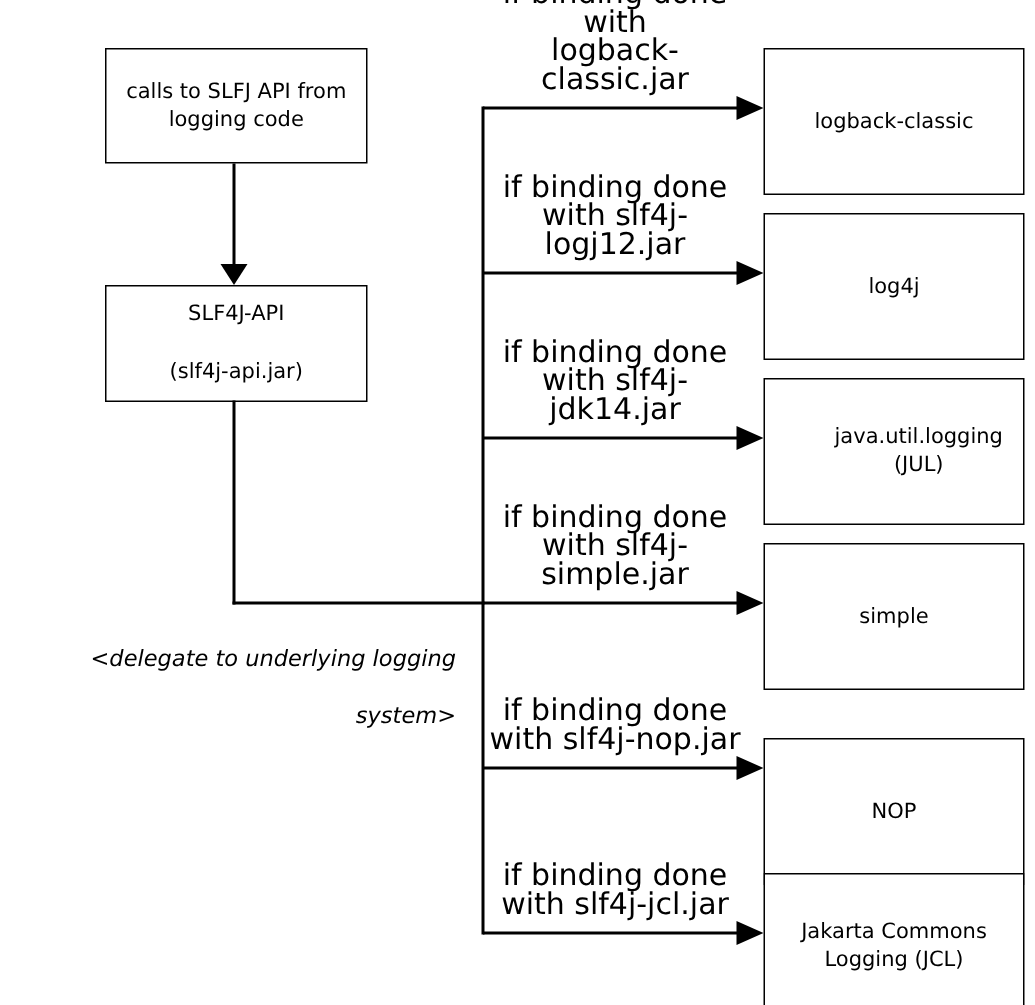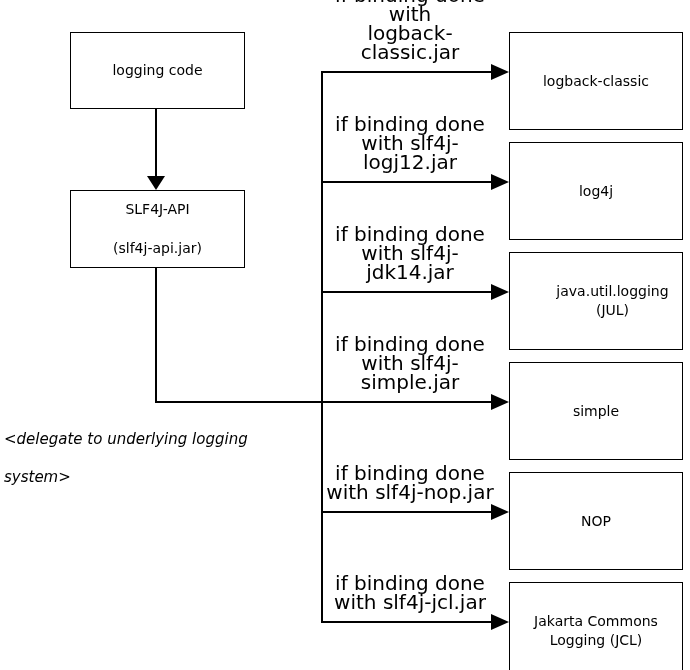--- a/index.html
+++ b/index.html
@@ -58,33 +58,34 @@
     text-align: center;
     font-size: 20px;
     line-height: 19px;
     white-space: pre-line;
   }
   .delegate-note {
     position: absolute;
     left: 4px;
     top: 411px;
     width: 300px;
-    text-align: left;
+    text-align: right;
     font-style: italic;
     font-size: 15px;
     line-height: 19px;
     white-space: pre-line;
   }
 </style>
 </head>
 <body>
 
 <div class="canvas">
 
   <div class="box box-source">
+    <div>calls to SLFJ API from</div>
     <div>logging code</div>
   </div>
 
   <div class="line l-src-down"></div>
   <div class="tri-down"></div>
 
   <div class="box box-api">
     <div>SLF4J-API</div>
     <div>(slf4j-api.jar)</div>
   </div>
@@ -117,21 +118,21 @@
       <div class="box target-box" style="top: 252px; padding-left: 33px;">java.util.logging (JUL)</div>
       <div class="branch-label" style="bottom: 278px;">if binding done
 with slf4j-simple.jar</div>
       <div class="line branch-line" style="top: 401px;"></div>
       <div class="tri-right" style="top: 394px;"></div>
       <div class="box target-box" style="top: 362px;">simple</div>
       <div class="branch-label" style="bottom: 168px;">if binding done
 with slf4j-nop.jar</div>
       <div class="line branch-line" style="top: 511px;"></div>
       <div class="tri-right" style="top: 504px;"></div>
-      <div class="box target-box" style="top: 472px;">NOP</div>
+      <div class="box target-box" style="top: 492px;">NOP</div>
       <div class="branch-label" style="bottom: 58px;">if binding done
 with slf4j-jcl.jar</div>
       <div class="line branch-line" style="top: 621px;"></div>
       <div class="tri-right" style="top: 614px;"></div>
       <div class="box target-box" style="top: 582px;">Jakarta Commons
 Logging (JCL)</div>
     </div>
 
 </div>
 

